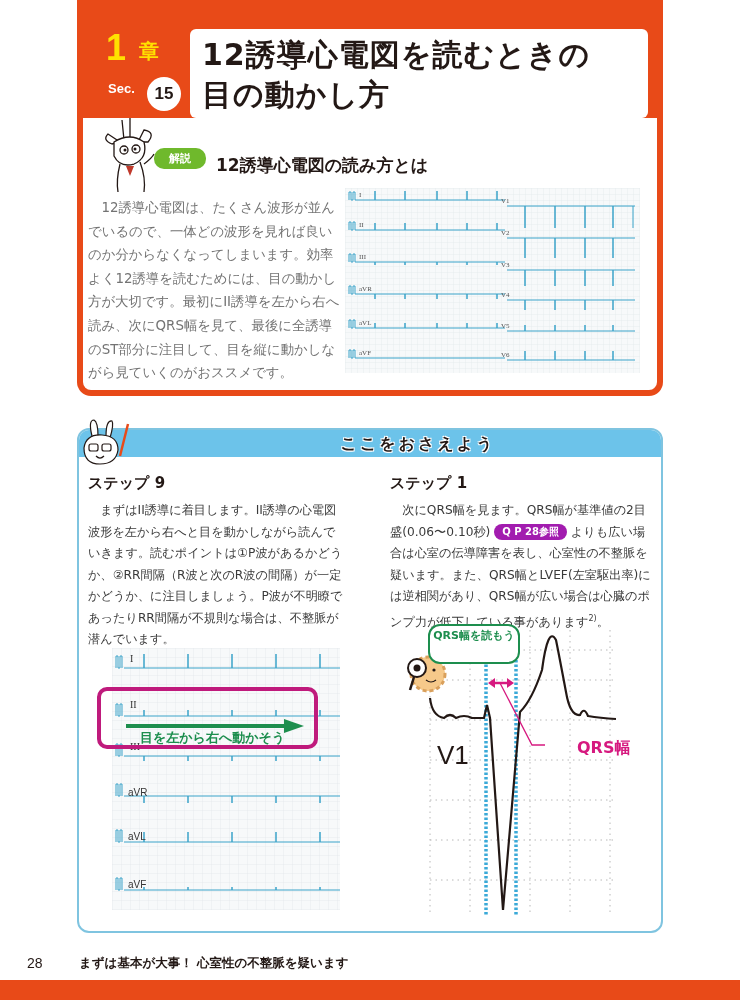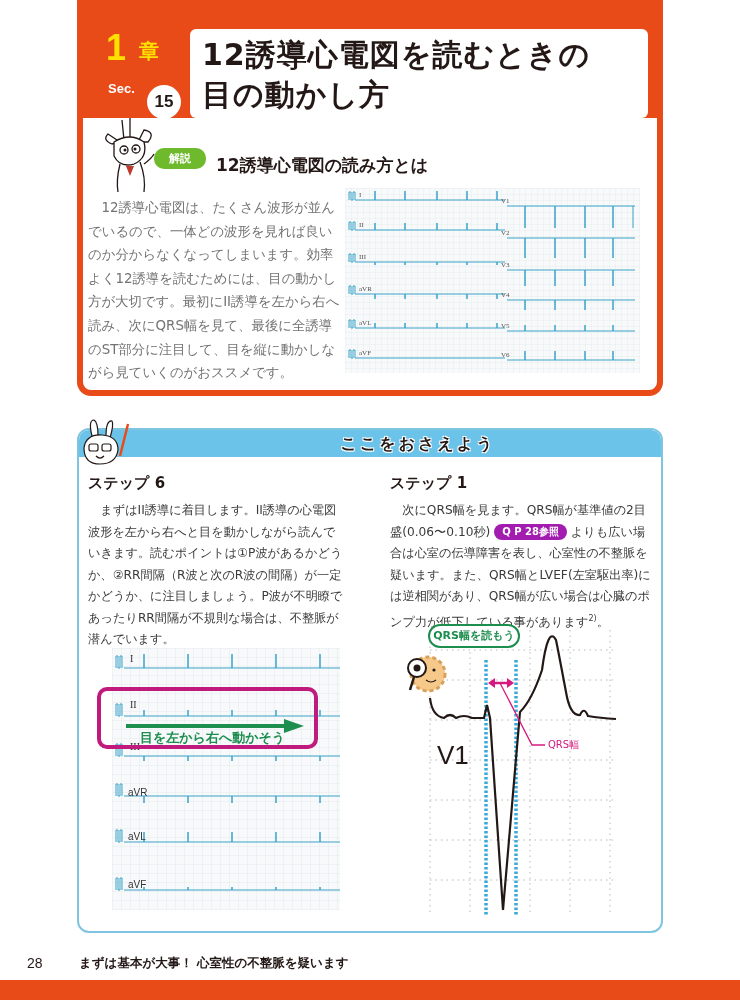--- a/index.html
+++ b/index.html
@@ -4,21 +4,21 @@
 <style>
   * { box-sizing: border-box; margin: 0; padding: 0; }
   html, body { width: 740px; height: 1000px; background: #ffffff; overflow: hidden; }
   body { position: relative; font-family: "DejaVu Sans", "Liberation Sans", sans-serif; color: #231815; }
 
   
   .header { position: absolute; left: 77px; top: 0; width: 586px; height: 125px; background: #e84a18; }
   .chapter-num { position: absolute; left: 29px; top: 30px; color: #ffe100; font-weight: bold; font-size: 36px; line-height: 36px; font-family: "Liberation Sans", sans-serif; }
   .chapter-label { position: absolute; left: 62px; top: 40px; color: #ffe100; font-weight: bold; font-size: 20px; line-height: 22px; }
   .sec-label { position: absolute; left: 31px; top: 81px; color: #ffffff; font-weight: bold; font-size: 13px; font-family: "Liberation Sans", sans-serif; }
-  .sec-circle { position: absolute; left: 70px; top: 77px; width: 34px; height: 34px; border-radius: 50%; background: #ffffff; color: #231815; font-weight: bold; font-size: 17px; line-height: 34px; text-align: center; font-family: "Liberation Sans", sans-serif; margin-top: 8px; }
+  .sec-circle { position: absolute; left: 70px; top: 77px; width: 34px; height: 34px; border-radius: 50%; background: #ffffff; color: #231815; font-weight: bold; font-size: 17px; line-height: 34px; text-align: center; font-family: "Liberation Sans", sans-serif; }
   .title-box { position: absolute; left: 113px; top: 29px; width: 458px; height: 89px; background: #ffffff; border-radius: 6px; padding: 6px 12px 0 12px; }
   .title-line { font-size: 30px; font-weight: bold; line-height: 40px; letter-spacing: 1px; color: #231815; white-space: nowrap; }
 
   
   .explain-box { position: absolute; left: 77px; top: 118px; width: 586px; height: 278px; border: 6px solid #e84a18; border-top: none; border-radius: 0 0 14px 14px; background: #fff; }
   .mascot-goat { position: absolute; left: 100px; top: 118px; width: 60px; height: 75px; }
   .kaisetsu-badge { position: absolute; left: 154px; top: 148px; width: 52px; height: 21px; border-radius: 10px; background: #6fb92c; color: #fff; font-size: 11px; font-weight: bold; line-height: 21px; text-align: center; }
   .explain-heading { position: absolute; left: 190px; top: 154px; font-size: 17px; font-weight: bold; color: #231815; white-space: nowrap; margin-left: 26px; }
   .explain-text { position: absolute; left: 88px; top: 196px; width: 252px; font-size: 13.4px; line-height: 23.6px; color: #737373; text-indent: 1em; }
   .ecg12 { position: absolute; left: 345px; top: 188px; width: 295px; height: 185px; }
@@ -32,23 +32,23 @@
   .step-title { position: absolute; font-size: 15px; font-weight: bold; color: #231815; }
   .step-text { position: absolute; font-size: 12.2px; line-height: 21.5px; color: #3a3a3a; text-indent: 1em; }
   .ref-badge { display: inline-block; background: #a21caf; color: #fff; font-size: 10px; font-weight: bold; border-radius: 9px; padding: 0 8px; line-height: 16px; text-indent: 0; vertical-align: 1px; }
   sup { font-size: 8px; }
 
   .ecg6 { position: absolute; left: 112px; top: 648px; width: 228px; height: 262px; }
   .highlight-box { position: absolute; left: 97px; top: 687px; width: 221px; height: 62px; border: 4px solid #bf1a7c; border-radius: 10px; }
   .eye-arrow-label { position: absolute; left: 140px; top: 729px; font-size: 13px; font-weight: bold; color: #1d8e4e; white-space: nowrap; }
 
   .v1-detail { position: absolute; left: 420px; top: 620px; width: 200px; height: 300px; }
-  .qrs-bubble { position: absolute; left: 428px; top: 624px; width: 92px; height: 24px; border: 2px solid #1d8e4e; border-radius: 12px; background: #fff; color: #1d8e4e; font-size: 11px; font-weight: bold; text-align: center; line-height: 20px; }
+  .qrs-bubble { position: absolute; left: 428px; top: 624px; width: 92px; height: 40px; border: 2px solid #1d8e4e; border-radius: 12px; background: #fff; color: #1d8e4e; font-size: 11px; font-weight: bold; text-align: center; line-height: 20px; }
   .v1-label { position: absolute; left: 437px; top: 740px; font-size: 26px; color: #231815; font-family: "Liberation Sans", sans-serif; }
-  .qrs-width-label { position: absolute; left: 548px; top: 738px; font-size: 10px; font-weight: normal; color: #d6197f; }
+  .qrs-width-label { position: absolute; left: 577px; top: 738px; font-size: 16px; font-weight: bold; color: #d6197f; }
   .mascot-gear { position: absolute; left: 404px; top: 652px; width: 44px; height: 44px; }
 
   
   .page-number { position: absolute; left: 27px; top: 955px; font-size: 14px; color: #231815; font-family: "Liberation Sans", sans-serif; }
   .running-title { position: absolute; left: 79px; top: 955px; font-size: 12.5px; font-weight: bold; color: #231815; }
   .footer-bar { position: absolute; left: 0; top: 980px; width: 740px; height: 20px; background: #e84a18; }
 </style>
 </head>
 <body>
 
@@ -134,21 +134,21 @@
     <path d="M12 18 Q8 2 14 2 Q18 4 18 18"></path>
     <path d="M26 18 Q26 2 32 3 Q34 6 30 20"></path>
     <path d="M4 30 Q6 16 22 17 Q38 18 38 32 Q36 46 20 46 Q4 46 4 30 Z"></path>
     <rect x="9" y="26" width="9" height="7" rx="2"></rect>
       <rect x="22" y="26" width="9" height="7" rx="2"></rect>
     <path d="M16 38 Q20 42 24 38"></path>
   </g>
   <path d="M40 38 L48 6" stroke="#e84a18" stroke-width="2.5"></path>
 </svg>
 
-<div class="step-title" style="left:88px; top:474px;">ステップ 6</div>
+<div class="step-title" style="left:88px; top:474px;">ステップ 9</div>
 <p class="step-text" style="left:88px; top:500px; width:256px;">まずはII誘導に着目します。II誘導の心電図波形を左から右へと目を動かしながら読んでいきます。読むポイントは①P波があるかどうか、②RR間隔（R波と次のR波の間隔）が一定かどうか、に注目しましょう。P波が不明瞭であったりRR間隔が不規則な場合は、不整脈が潜んでいます。</p>
 
 <div class="step-title" style="left:390px; top:474px;">ステップ 1</div>
 <p class="step-text" style="left:390px; top:500px; width:262px;"><span>次にQRS幅を見ます。QRS幅が基準値の2目盛(0.06〜0.10秒)</span> <span class="ref-badge">Q P 28参照</span> <span>よりも広い場合は心室の伝導障害を表し、心室性の不整脈を疑います。また、QRS幅とLVEF(左室駆出率)には逆相関があり、QRS幅が広い場合は心臓のポンプ力が低下している事があります</span><sup>2)</sup><span>。</span></p>
 
 <svg class="ecg6" viewBox="0 0 228 262">
   <defs>
     <pattern id="grid6" width="9" height="9" patternUnits="userSpaceOnUse">
       <path d="M9 0 L0 0 0 9" fill="none" stroke="#dfe4e6" stroke-width="0.7"></path>
     </pattern>

